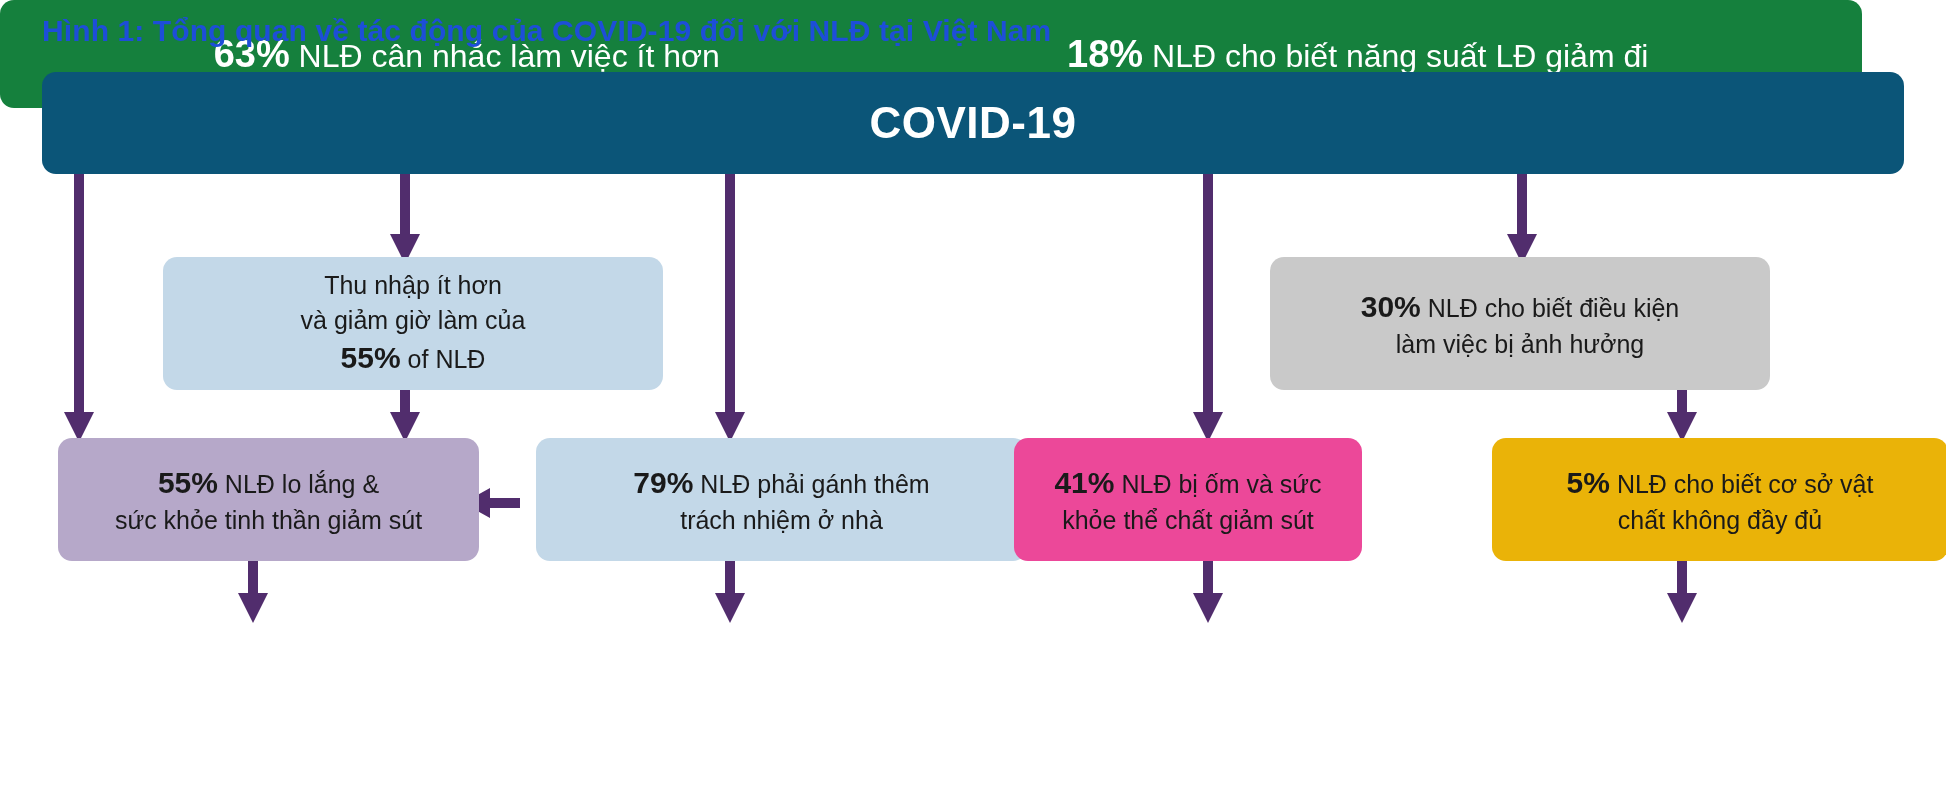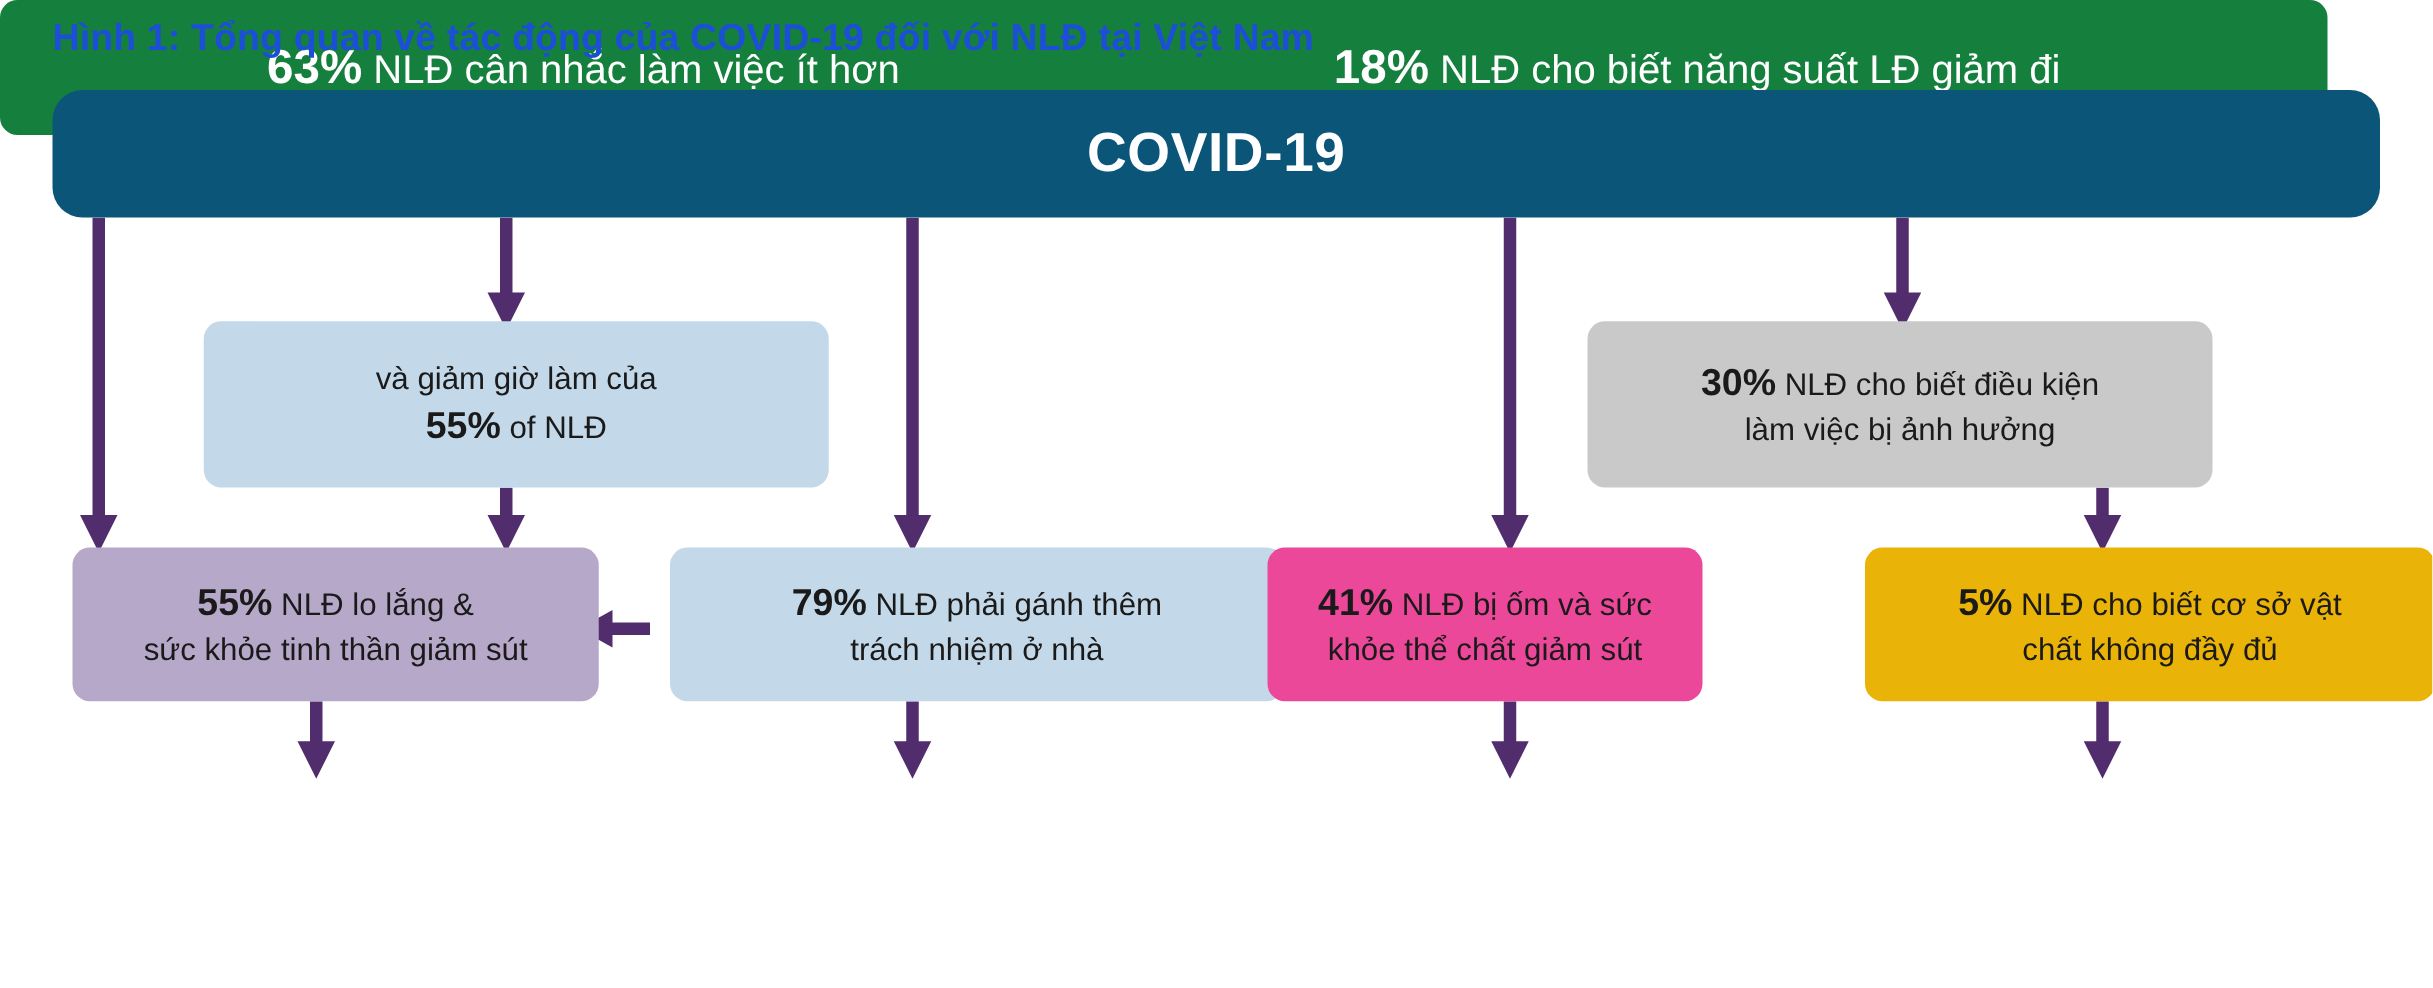--- a/index.html
+++ b/index.html
@@ -43,21 +43,21 @@
     line-height: 1.38;
   }
   .node .txt { display: block; width: 100%; padding: 0 14px; }
   .node .ln { display: block; }
   .pct { font-weight: bold; }
 
   
   .header-box {
     left: 42px; top: 72px; width: 1862px; height: 102px;
     background: #0B5578;
-    border-radius: 24px;
+    border-radius: 14px;
   }
   .header-box .txt {
     color: #ffffff;
     font-size: 44px;
     font-weight: bold;
     letter-spacing: 0.5px;
   }
 
   
   .box-income {
@@ -192,20 +192,21 @@
         <path d="M12 0 h10 v32 h10 l-15 30 l-15 -30 h10 z" fill="#512D6D"></path>
       </svg>
   </div>
 
   <div class="node header-box">
     <span class="txt">COVID-19</span>
   </div>
 
   <div class="node box-income">
     <span class="txt">
+      <span class="ln">Thu nhập ít hơn</span>
       <span class="ln">và giảm giờ làm của</span>
       <span class="ln"><span class="pct">55%</span><span> of NLĐ</span></span>
     </span>
   </div>
 
   <div class="node box-conditions">
     <span class="txt">
       <span class="ln"><span class="pct">30%</span><span> NLĐ cho biết điều kiện</span></span>
       <span class="ln">làm việc bị ảnh hưởng</span>
     </span>

